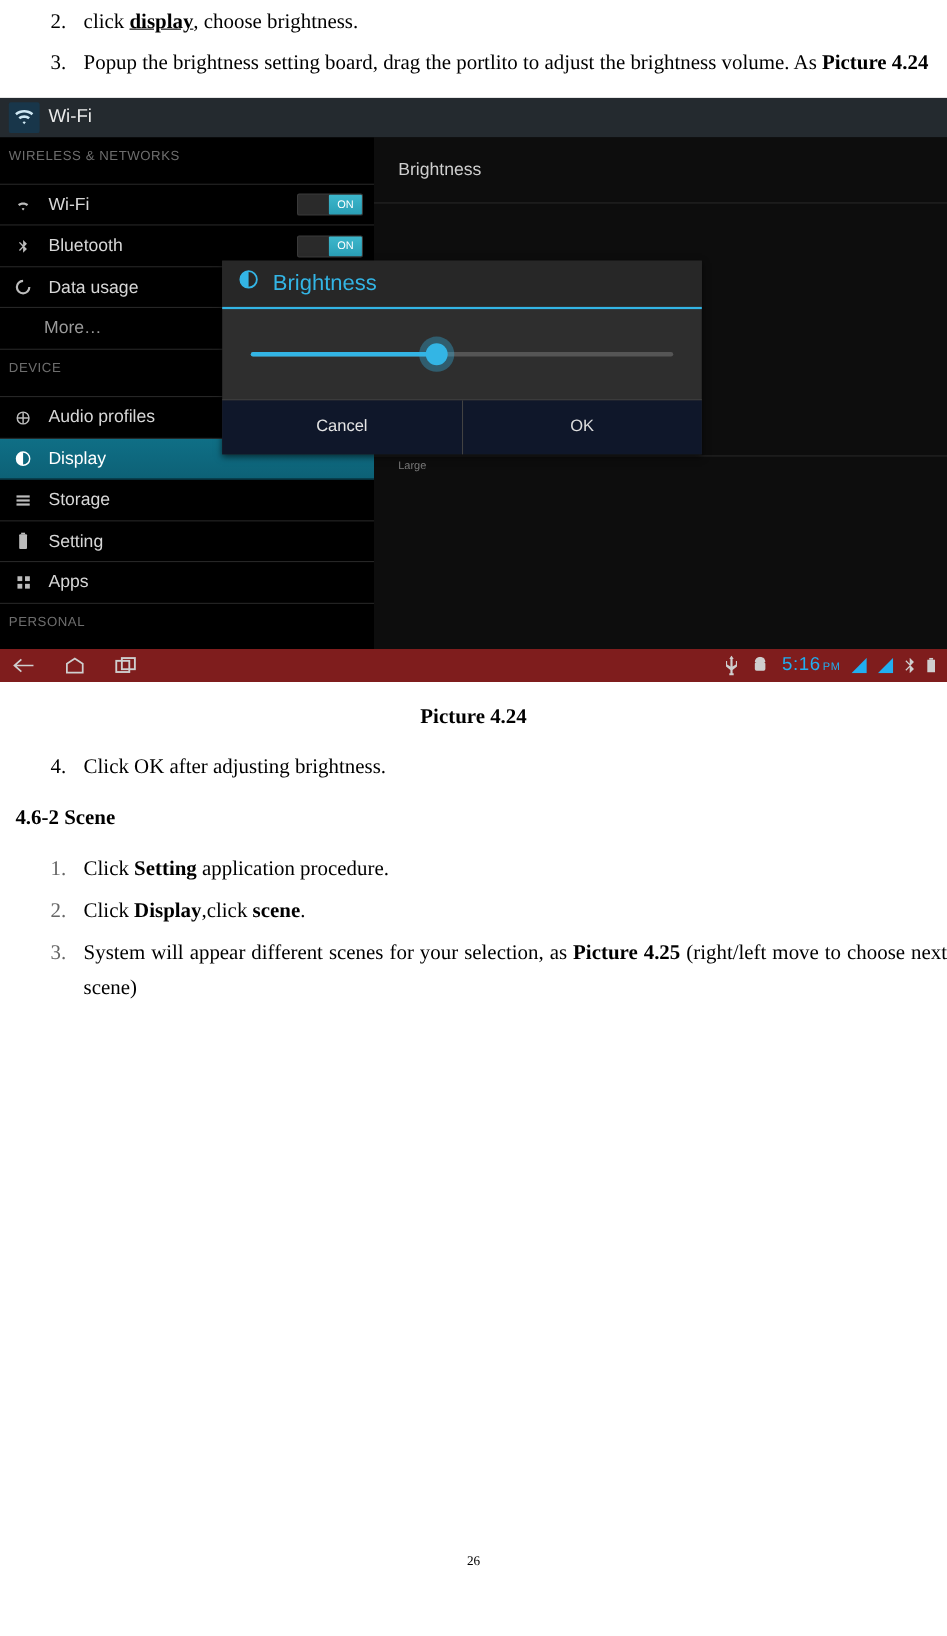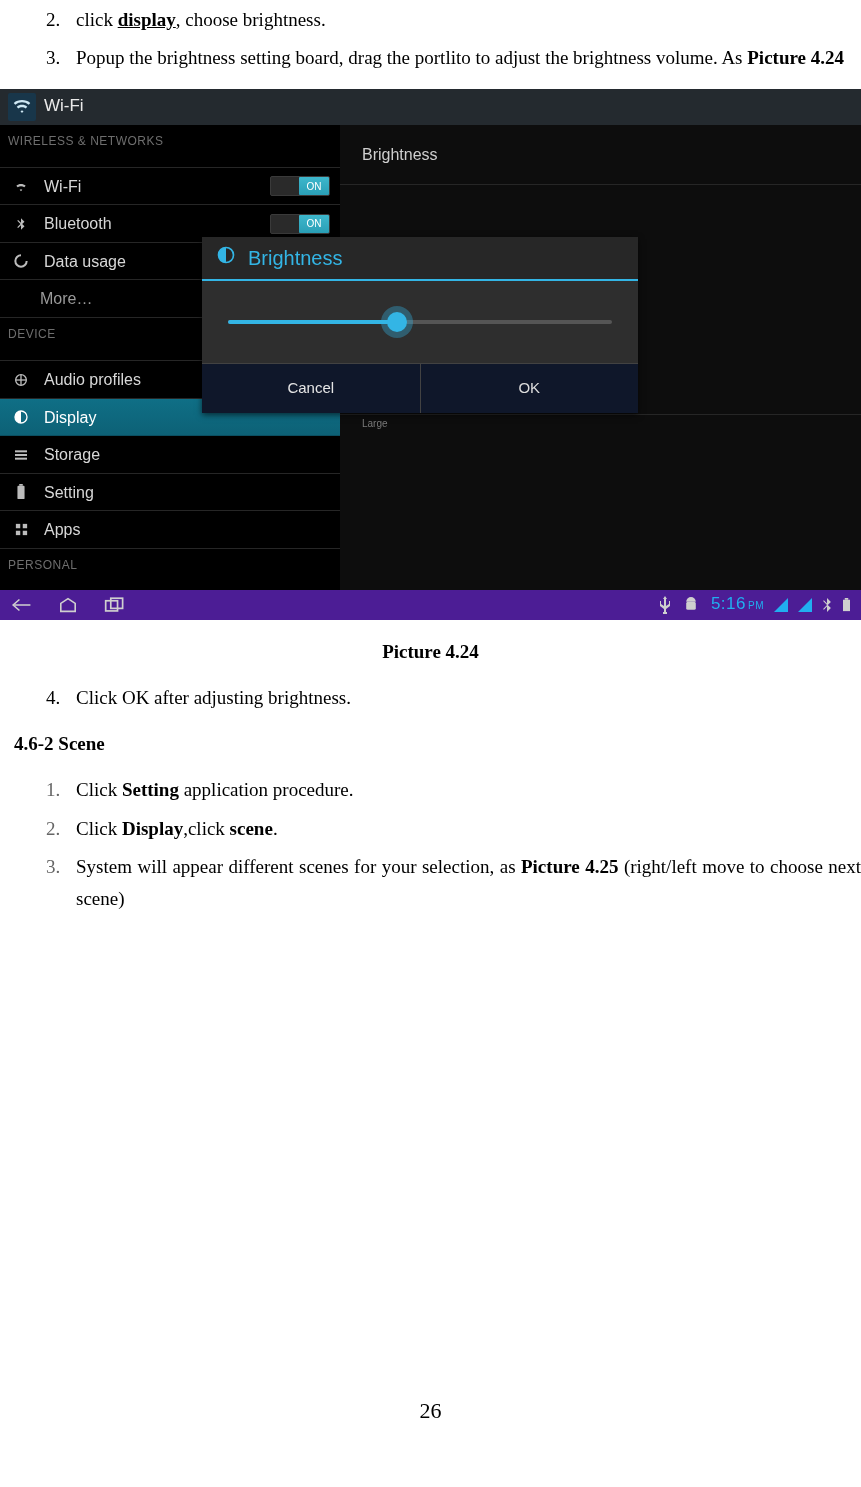--- a/index.html
+++ b/index.html
@@ -34,21 +34,21 @@
   .caption {
     text-align: center;
     font-weight: bold;
     margin: 16px 0 14px 0;
   }
   .page-num {
     position: absolute;
     bottom: 58px;
     left: 0; right: 0;
     text-align: center;
-    font-size: 22px;
+    font-size: 12px;
   }
 
   
   .shot {
     width: 861px;
     height: 531px;
     background: #000;
     position: relative;
     margin-top: 14px;
     font-family: Arial, Helvetica, sans-serif;
@@ -165,21 +165,21 @@
   .dialog-buttons .btn {
     flex:1; display:flex; align-items:center; justify-content:center;
     font-size:15px; color:#ddd;
     background:#0f172a;
   }
   .dialog-buttons .btn:first-child { border-right:1px solid #424242; color:#e5e5e5; }
 
   
   .navbar {
     position:absolute; left:0; right:0; bottom:0;
-    height:30px; background:#4c1d95;
+    height:30px; background:#7f1d1d;
     display:flex; align-items:center;
     padding:0 10px;
     color:#aeaeae; font-size:15px;
   }
   .navbar .left { display:flex; gap:26px; align-items:center;}
   .navbar .spacer { flex:1; }
   .navbar .right { display:flex; gap:10px; align-items:center; }
   .clock { color:#21aef0; font-size:17px; font-family:Arial; letter-spacing:0.5px;}
   .clock .pm { font-size:10px; margin-left:2px; }
   .sig-ico { display:inline-flex; align-items:center; color:#21aef0; }

